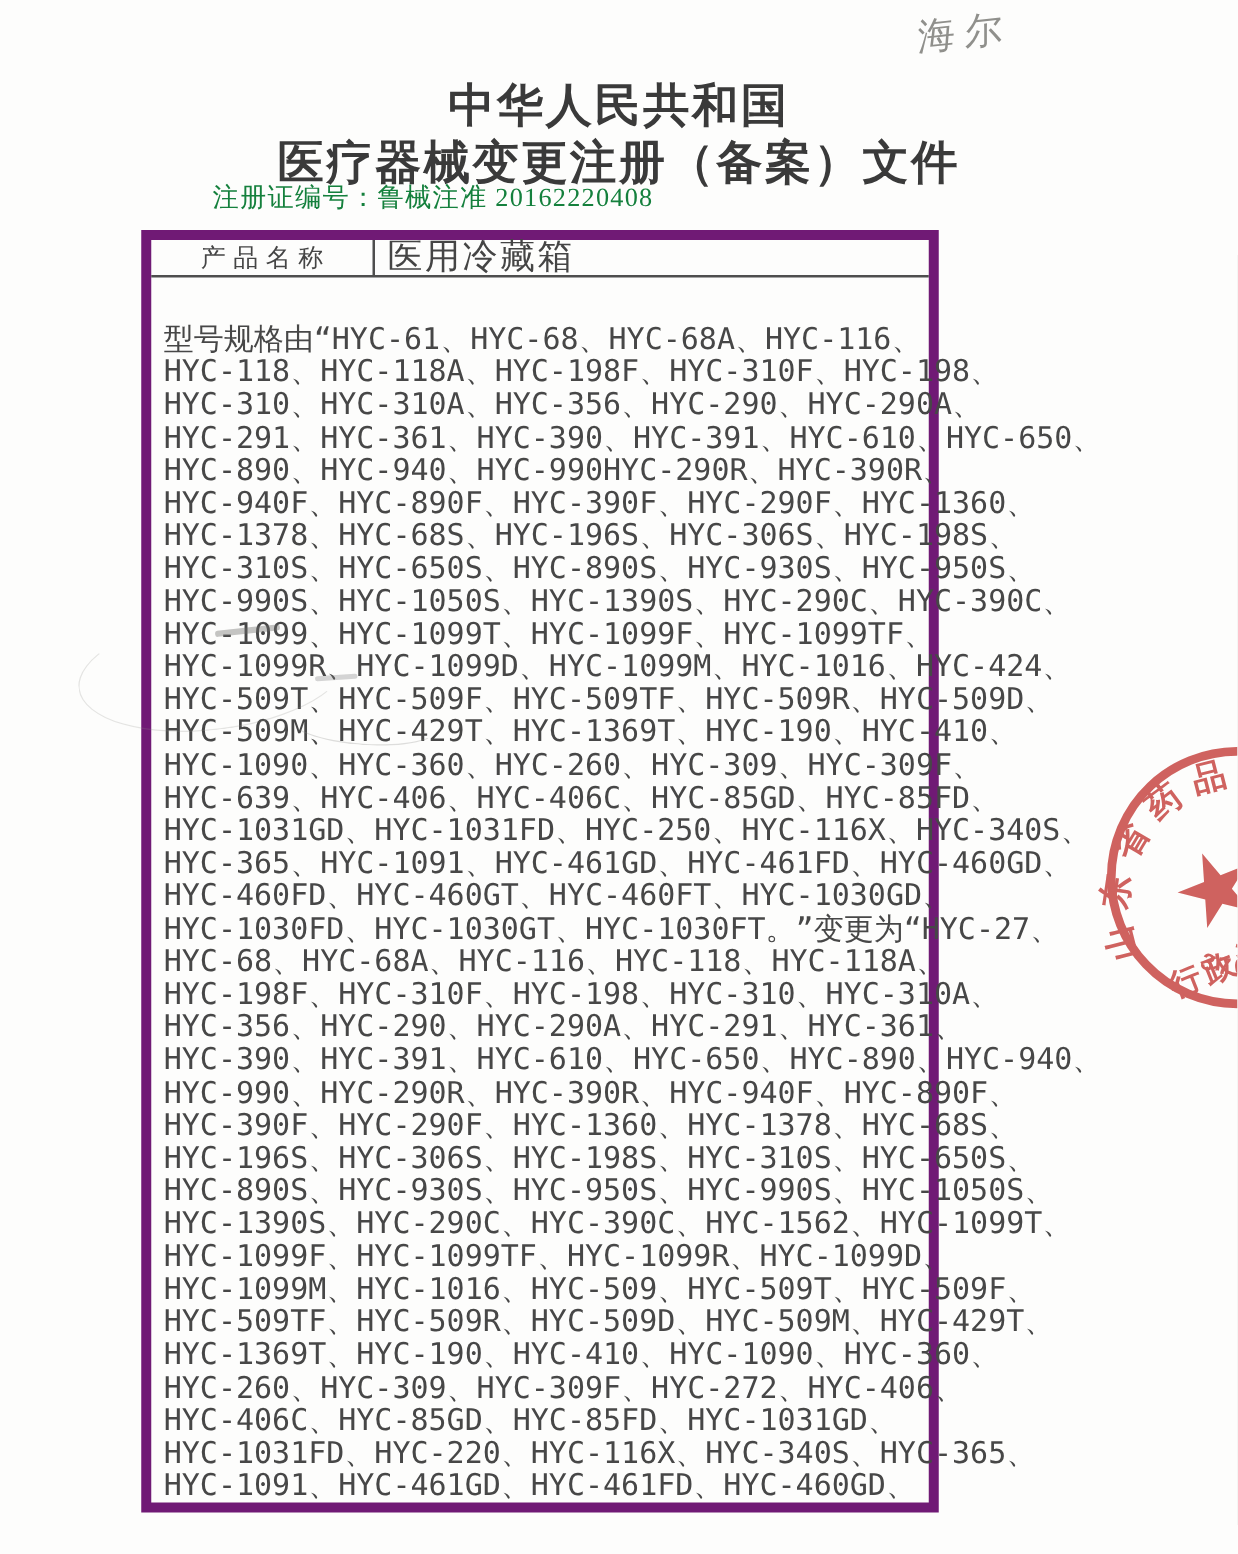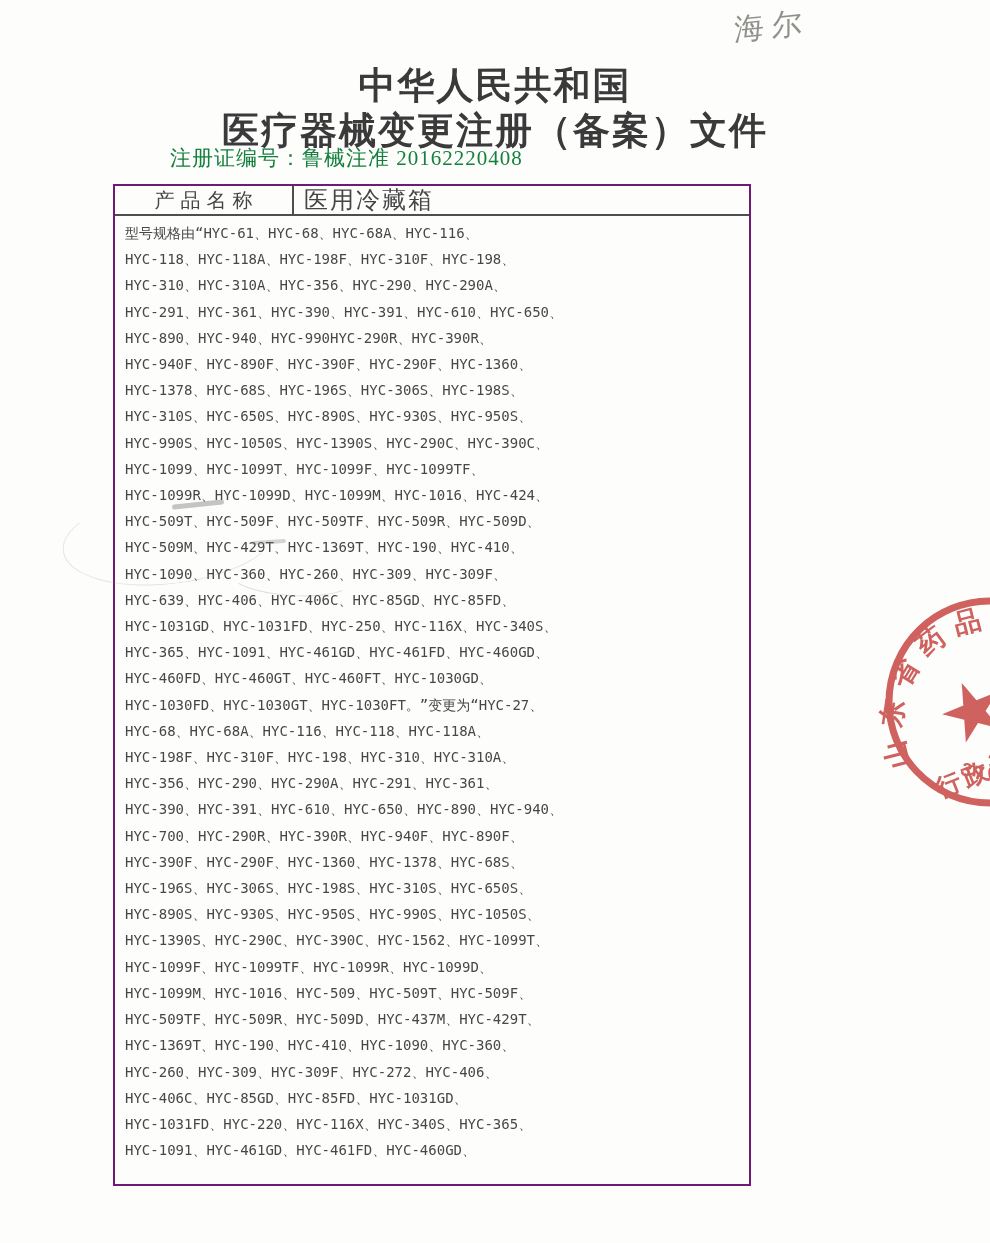--- a/index.html
+++ b/index.html
@@ -29,49 +29,49 @@
     font-size:37px;font-weight:bold;color:#3a3a3a;
     letter-spacing:2px;line-height:1.22;
   }
   .reg-line{
     position:absolute;left:170px;top:144px;
     font-size:21px;color:#15803d;letter-spacing:1px;
     white-space:nowrap;
   }
   .doc-table{
     position:absolute;left:113px;top:184px;width:638px;
-    border:2px solid #701a75;
+    border:8px solid #701a75;
     box-sizing:border-box;
     background:transparent;
   }
   .t-row{display:flex;}
   .t-row.header{border-bottom:2px solid #4e4e4e;}
   .t-label-cell{
     width:179px;flex:0 0 179px;
     border-right:2px solid #4e4e4e;
     box-sizing:border-box;
     display:flex;align-items:center;justify-content:center;
   }
   .t-label{
     font-size:20px;color:#454545;letter-spacing:6px;
     text-indent:6px;
   }
   .t-value-cell{
     flex:1;box-sizing:border-box;
     padding:1px 4px 1px 10px;
   }
   .t-row.header .t-value-cell{
-    font-size:24px;color:#454545;letter-spacing:2px;
+    font-size:28px;color:#454545;letter-spacing:2px;
     line-height:26px;
   }
   .t-row.header{min-height:28px;}
   .content-cell{
     font-family:"DejaVu Sans Mono", monospace;
-    font-size:14px;line-height:26.2px;color:#474747;
-    padding-top:4px;padding-bottom:21px;
+    font-size:24px;line-height:26.2px;color:#474747;
+    padding-top:4px;padding-bottom:1px;margin-top:32px;
   }
   .model-line{white-space:nowrap;}
   
   .smudge{
     position:absolute;border-radius:50%;
     border:1px solid rgba(140,140,138,0.22);
     border-top-color:transparent;border-right-color:transparent;
     pointer-events:none;
   }
   .smudge.s1{left:62px;top:492px;width:215px;height:90px;transform:rotate(-7deg);}
@@ -130,28 +130,28 @@
           <div class="model-line">HYC-1090、HYC-360、HYC-260、HYC-309、HYC-309F、</div>
           <div class="model-line">HYC-639、HYC-406、HYC-406C、HYC-85GD、HYC-85FD、</div>
           <div class="model-line">HYC-1031GD、HYC-1031FD、HYC-250、HYC-116X、HYC-340S、</div>
           <div class="model-line">HYC-365、HYC-1091、HYC-461GD、HYC-461FD、HYC-460GD、</div>
           <div class="model-line">HYC-460FD、HYC-460GT、HYC-460FT、HYC-1030GD、</div>
           <div class="model-line">HYC-1030FD、HYC-1030GT、HYC-1030FT。”变更为“HYC-27、</div>
           <div class="model-line">HYC-68、HYC-68A、HYC-116、HYC-118、HYC-118A、</div>
           <div class="model-line">HYC-198F、HYC-310F、HYC-198、HYC-310、HYC-310A、</div>
           <div class="model-line">HYC-356、HYC-290、HYC-290A、HYC-291、HYC-361、</div>
           <div class="model-line">HYC-390、HYC-391、HYC-610、HYC-650、HYC-890、HYC-940、</div>
-          <div class="model-line">HYC-700、HYC-290R、HYC-390R、HYC-940F、HYC-890F、</div>
+          <div class="model-line">HYC-990、HYC-290R、HYC-390R、HYC-940F、HYC-890F、</div>
           <div class="model-line">HYC-390F、HYC-290F、HYC-1360、HYC-1378、HYC-68S、</div>
           <div class="model-line">HYC-196S、HYC-306S、HYC-198S、HYC-310S、HYC-650S、</div>
           <div class="model-line">HYC-890S、HYC-930S、HYC-950S、HYC-990S、HYC-1050S、</div>
           <div class="model-line">HYC-1390S、HYC-290C、HYC-390C、HYC-1562、HYC-1099T、</div>
           <div class="model-line">HYC-1099F、HYC-1099TF、HYC-1099R、HYC-1099D、</div>
           <div class="model-line">HYC-1099M、HYC-1016、HYC-509、HYC-509T、HYC-509F、</div>
-          <div class="model-line">HYC-509TF、HYC-509R、HYC-509D、HYC-437M、HYC-429T、</div>
+          <div class="model-line">HYC-509TF、HYC-509R、HYC-509D、HYC-509M、HYC-429T、</div>
           <div class="model-line">HYC-1369T、HYC-190、HYC-410、HYC-1090、HYC-360、</div>
           <div class="model-line">HYC-260、HYC-309、HYC-309F、HYC-272、HYC-406、</div>
           <div class="model-line">HYC-406C、HYC-85GD、HYC-85FD、HYC-1031GD、</div>
           <div class="model-line">HYC-1031FD、HYC-220、HYC-116X、HYC-340S、HYC-365、</div>
           <div class="model-line">HYC-1091、HYC-461GD、HYC-461FD、HYC-460GD、</div>
         </div>
     </div>
   </div>
 
   <div class="smudge s1"></div>

